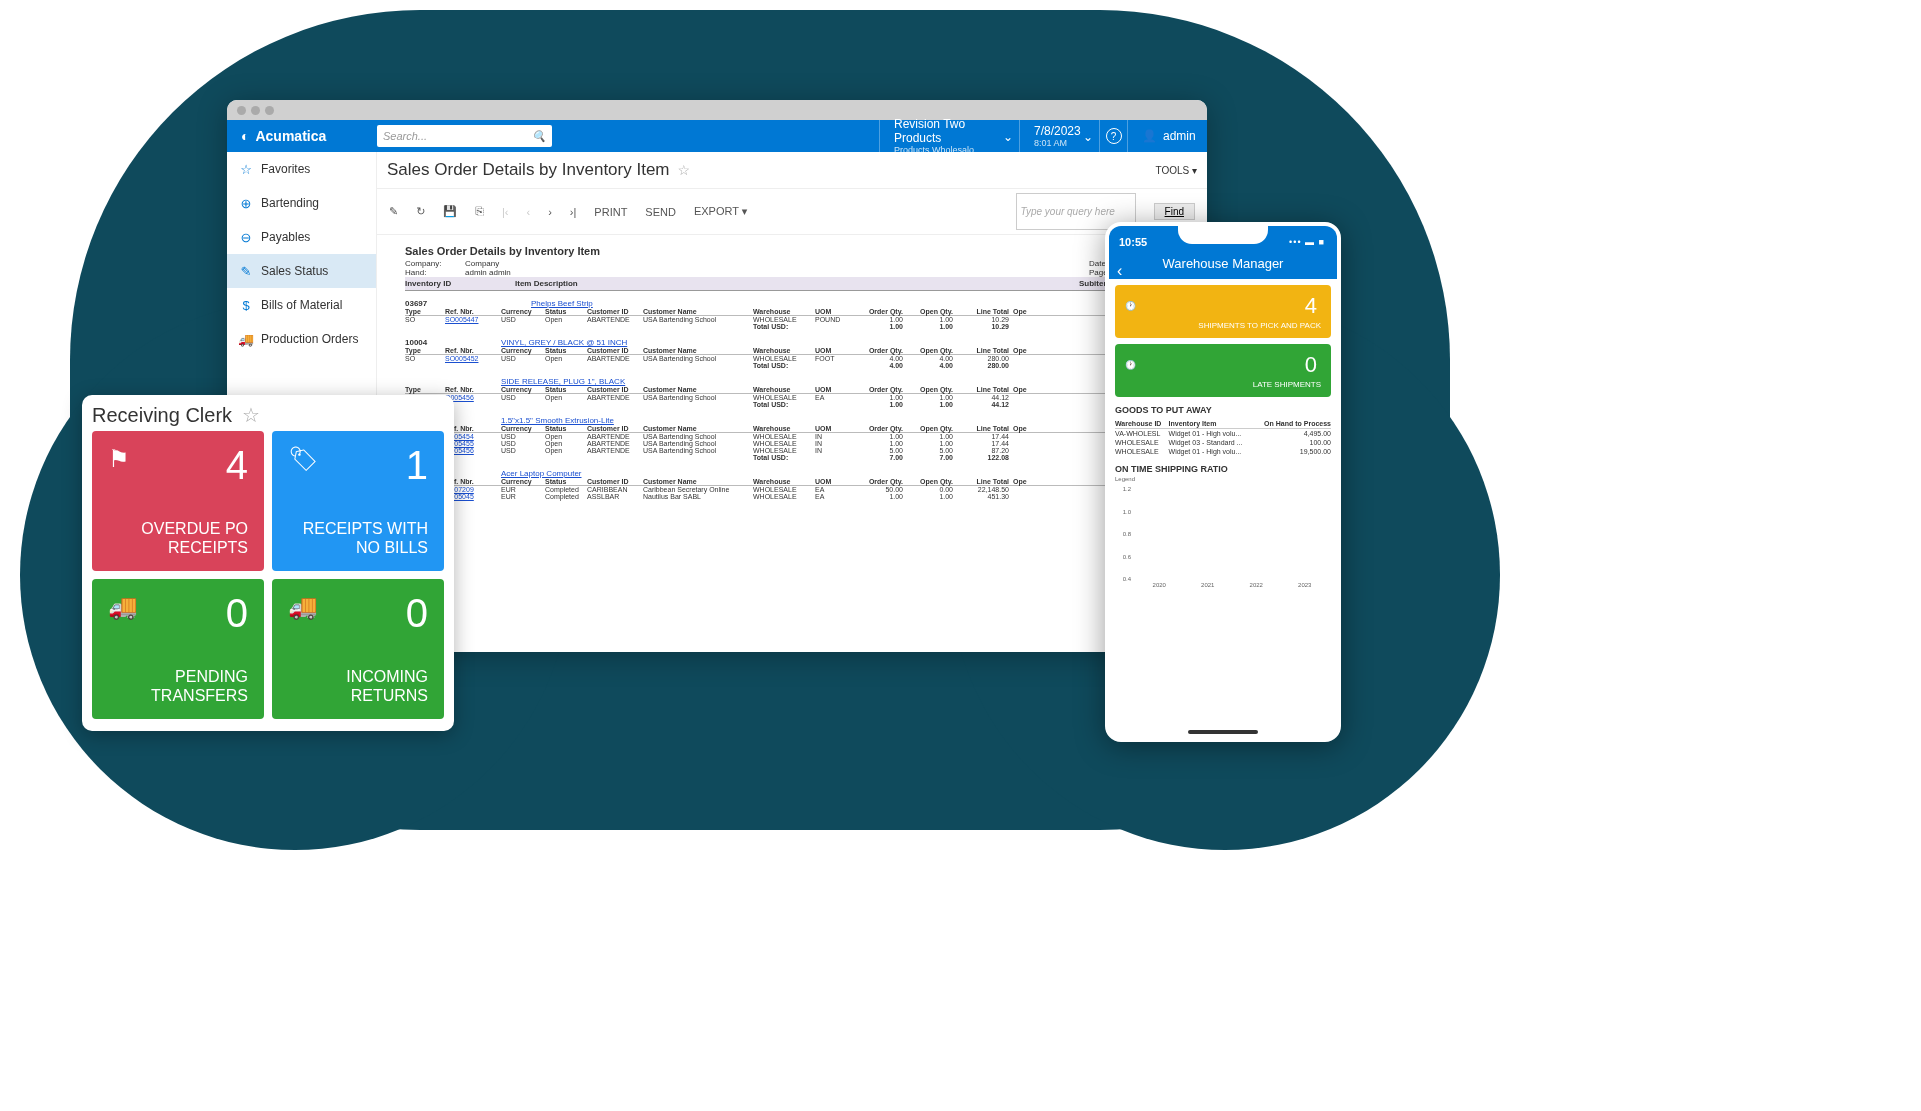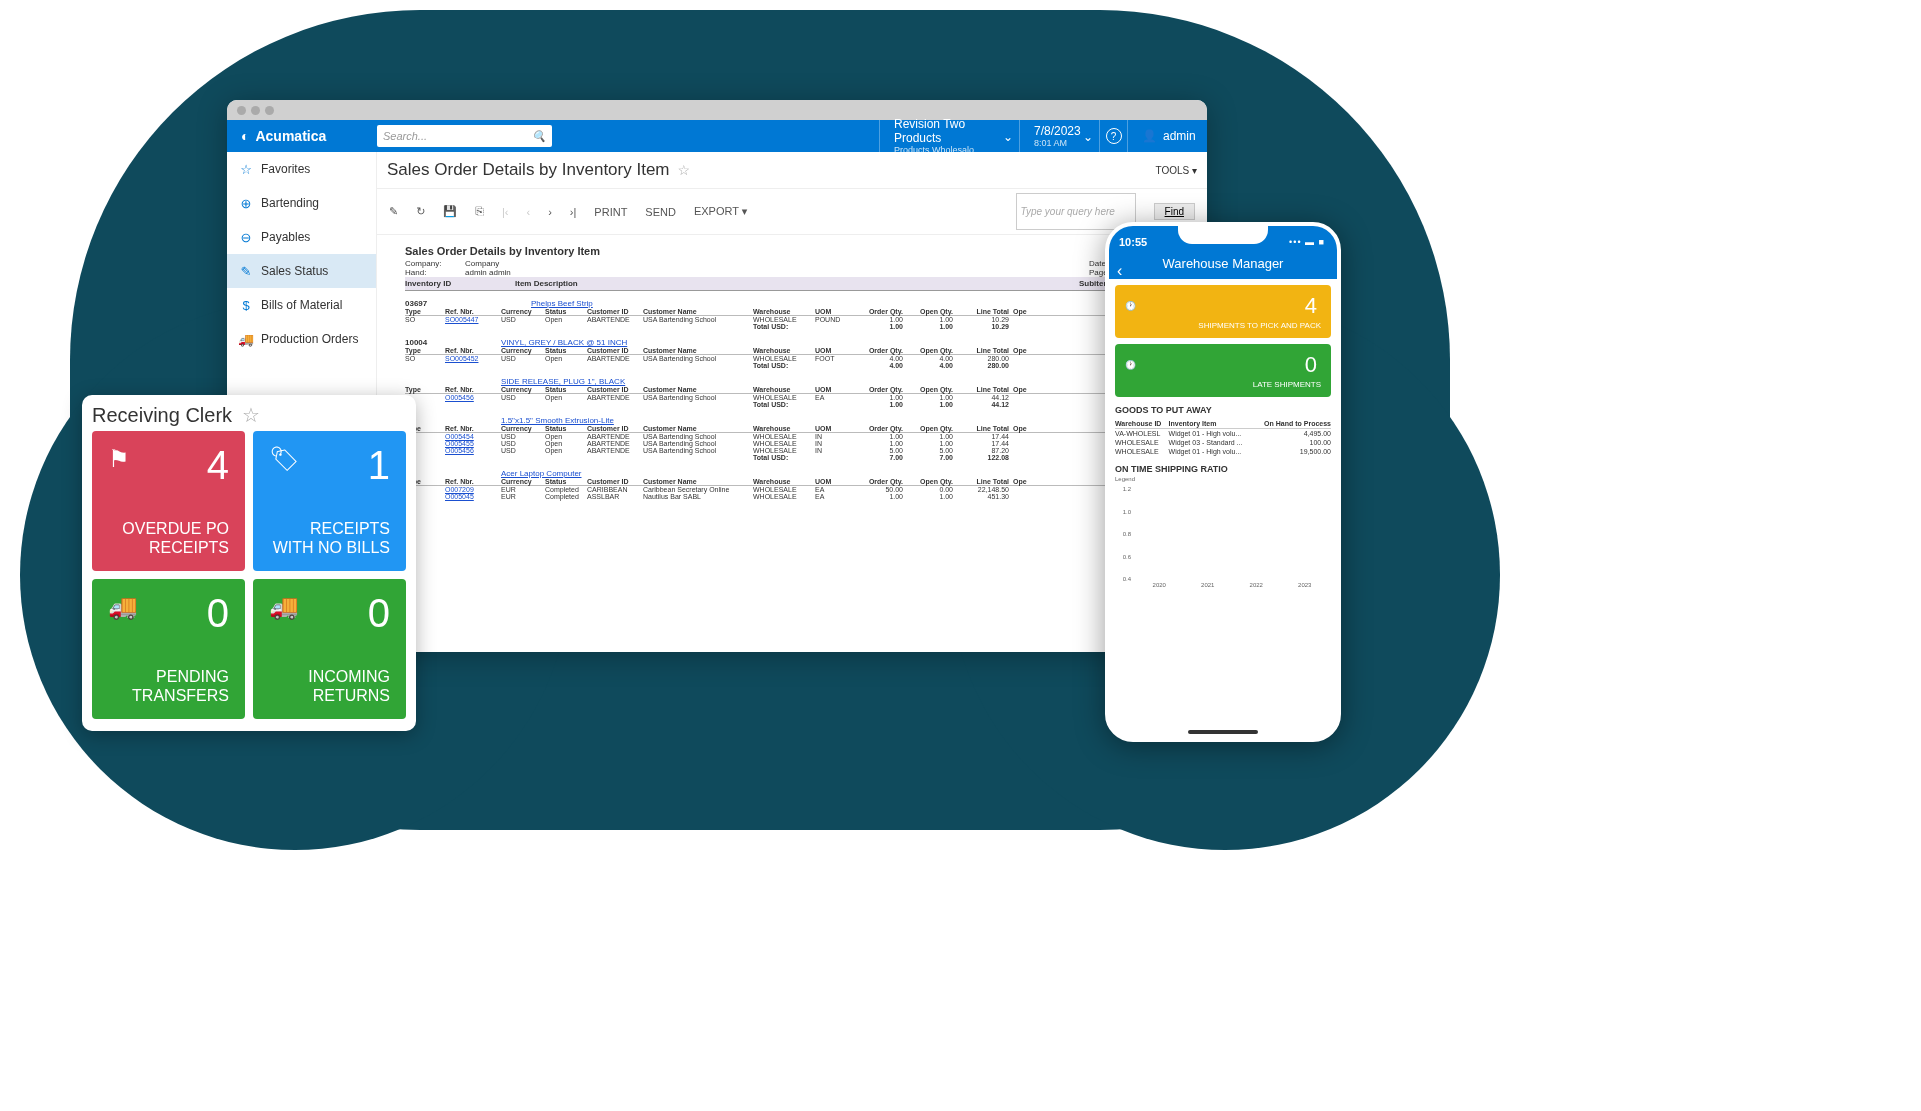--- a/index.html
+++ b/index.html
@@ -48,33 +48,33 @@
 .grp { margin-top:8px; }
 .grp-inv { font-weight:bold; font-size:8px; }
 .grp-desc { color:#1a4fd0; text-decoration:underline; font-size:8px; cursor:pointer; }
 .detail-hdr { display:grid; grid-template-columns:40px 56px 44px 42px 56px 110px 62px 42px 50px 50px 56px 30px; font-weight:bold; font-size:7px; border-bottom:1px solid #bbb; }
 .detail-row { display:grid; grid-template-columns:40px 56px 44px 42px 56px 110px 62px 42px 50px 50px 56px 30px; font-size:7px; }
 .detail-row .lnk { color:#1a4fd0; text-decoration:underline; cursor:pointer; }
 .num { text-align:right; padding-right:4px; }
 .total-row { display:grid; grid-template-columns:40px 56px 44px 42px 56px 110px 62px 42px 50px 50px 56px 30px; font-size:7px; font-weight:bold; }
 
 
-.rc-card { position:absolute; top:395px; left:82px; width:334px; background:#fff; border-radius:10px; box-shadow:0 4px 20px rgba(0,0,0,.3); padding:8px 10px 12px; z-index:5; }
+.rc-card { position:absolute; top:395px; left:82px; width:372px; background:#fff; border-radius:10px; box-shadow:0 4px 20px rgba(0,0,0,.3); padding:8px 10px 12px; z-index:5; }
 .rc-title { font-size:20px; color:#333; display:flex; align-items:center; gap:10px; margin-bottom:4px; }
 .rc-grid { display:grid; grid-template-columns:1fr 1fr; gap:8px; }
 .tile { border-radius:4px; padding:14px 16px; color:#fff; height:140px; display:flex; flex-direction:column; position:relative; cursor:pointer; }
 .tile.red { background:#d9435a; }
 .tile.blue { background:#2196f3; }
 .tile.green { background:#31a536; }
 .tile .t-ic { font-size:24px; position:absolute; top:14px; left:16px; }
 .tile .t-num { font-size:40px; text-align:right; line-height:1; }
 .tile .t-lbl { font-size:16px; text-align:right; margin-top:auto; line-height:1.2; }
 
 
-.phone { position:absolute; top:222px; left:1105px; width:236px; height:520px; background:#fff; border:4px solid #fff; border-radius:28px; box-shadow:0 4px 30px rgba(0,0,0,.4); overflow:hidden; z-index:5; }
+.phone { position:absolute; top:222px; left:1105px; width:236px; height:520px; background:#fff; border:4px solid #fff; border-radius:16px; box-shadow:0 4px 30px rgba(0,0,0,.4); overflow:hidden; z-index:5; }
 .notch { position:absolute; top:0; left:50%; transform:translateX(-50%); width:90px; height:18px; background:#fff; border-radius:0 0 14px 14px; z-index:2; }
 .ph-hdr { background:#0078d4; color:#fff; padding:10px 10px 8px; position:relative; }
 .ph-time { font-size:11px; font-weight:bold; }
 .ph-icons { position:absolute; top:11px; right:12px; font-size:9px; letter-spacing:1px; }
 .ph-back { position:absolute; left:8px; top:36px; font-size:16px; cursor:pointer; }
 .ph-title { text-align:center; font-size:13px; margin-top:8px; }
 .ph-body { padding:6px; font-size:9px; color:#333; }
 .ph-tile { border-radius:4px; padding:8px 10px; color:#fff; margin-bottom:6px; display:flex; flex-direction:column; }
 .ph-tile.yellow { background:#f2b412; }
 .ph-tile.green { background:#31a536; }

